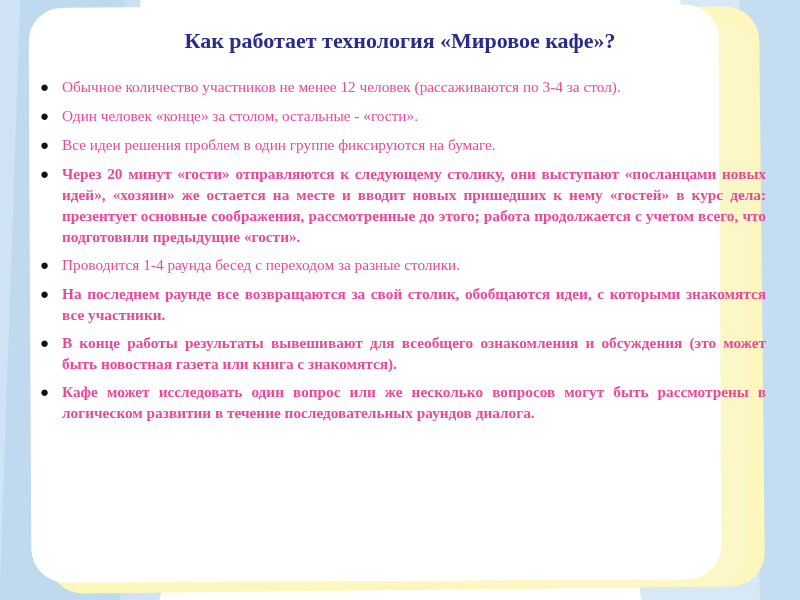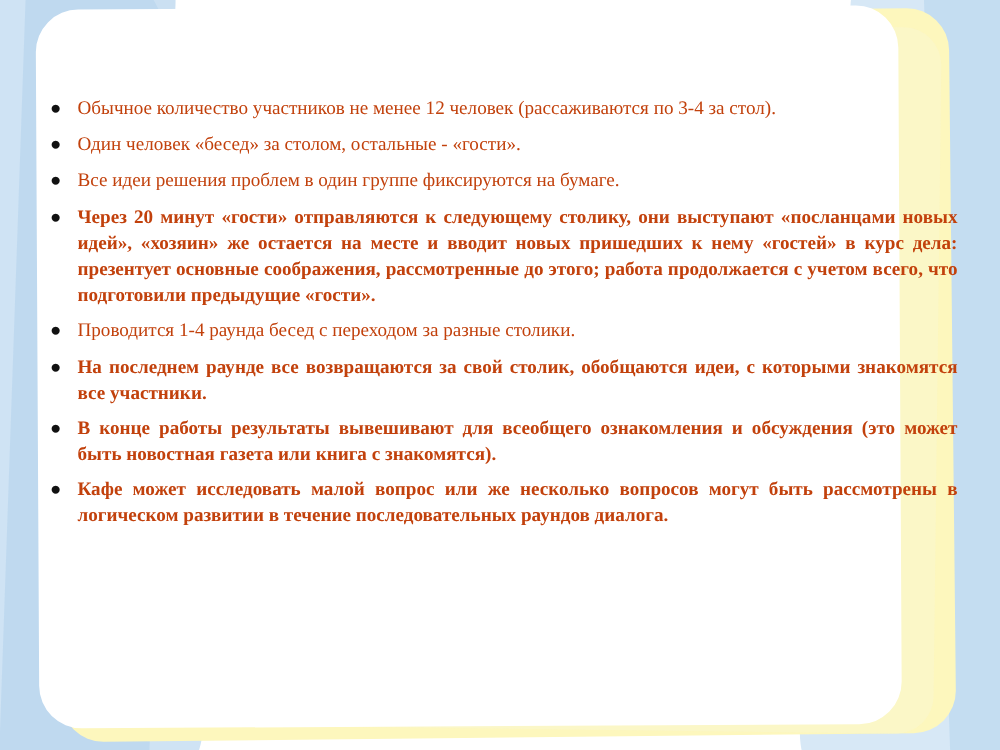--- a/index.html
+++ b/index.html
@@ -136,21 +136,21 @@
     font-size: 15px;
     line-height: 21px;
     color: #111111;
     text-align: left;
     padding-top: 1px;
   }
   .bullet-text {
     flex: 1 1 auto;
     font-size: 15.3px;
     line-height: 21px;
-    color: #c2410c;
+    color: #ec4899;
     font-family: "Liberation Serif", serif;
   }
   .justify .bullet-text {
     text-align: justify;
     text-justify: inter-word;
     font-weight: bold;
   }
   .left .bullet-text {
     text-align: left;
   }
@@ -163,31 +163,32 @@
   <div class="bg-blue-left"></div>
   <div class="bg-blue-left2"></div>
   <div class="bg-blue-right"></div>
   <div class="bg-blue-right2"></div>
   <div class="bg-yellow"></div>
   <div class="bg-yellow2"></div>
   <div class="bg-white-card"></div>
 
   <div class="content">
 
+    <div class="title">Как работает технология «Мировое кафе»?</div>
 
     <div class="bullets">
 
       <div class="bullet left">
         <span class="bullet-marker">●</span>
         <span class="bullet-text">Обычное количество участников не менее 12 человек (рассаживаются по 3-4 за стол).</span>
       </div>
 
       <div class="bullet left">
         <span class="bullet-marker">●</span>
-        <span class="bullet-text">Один человек «бесед» за столом, остальные - «гости».</span>
+        <span class="bullet-text">Один человек «конце» за столом, остальные - «гости».</span>
       </div>
 
       <div class="bullet left">
         <span class="bullet-marker">●</span>
         <span class="bullet-text">Все идеи решения проблем в один группе фиксируются на бумаге.</span>
       </div>
 
       <div class="bullet justify">
         <span class="bullet-marker">●</span>
         <span class="bullet-text">Через 20 минут «гости» отправляются к следующему столику, они выступают «посланцами новых идей», «хозяин» же остается на месте и вводит новых пришедших к нему «гостей» в курс дела: презентует основные соображения, рассмотренные до этого; работа продолжается с учетом всего, что подготовили предыдущие «гости».</span>
@@ -203,18 +204,18 @@
         <span class="bullet-text">На последнем раунде все возвращаются за свой столик, обобщаются идеи, с которыми знакомятся все участники.</span>
       </div>
 
       <div class="bullet justify">
         <span class="bullet-marker">●</span>
         <span class="bullet-text">В конце работы результаты вывешивают для всеобщего ознакомления и обсуждения (это может быть новостная газета или книга с знакомятся).</span>
       </div>
 
       <div class="bullet justify">
         <span class="bullet-marker">●</span>
-        <span class="bullet-text">Кафе может исследовать малой вопрос или же несколько вопросов могут быть рассмотрены в логическом развитии в течение последовательных раундов диалога.</span>
+        <span class="bullet-text">Кафе может исследовать один вопрос или же несколько вопросов могут быть рассмотрены в логическом развитии в течение последовательных раундов диалога.</span>
       </div>
 
     </div>
   </div>
 </div>
 
 </body></html>

